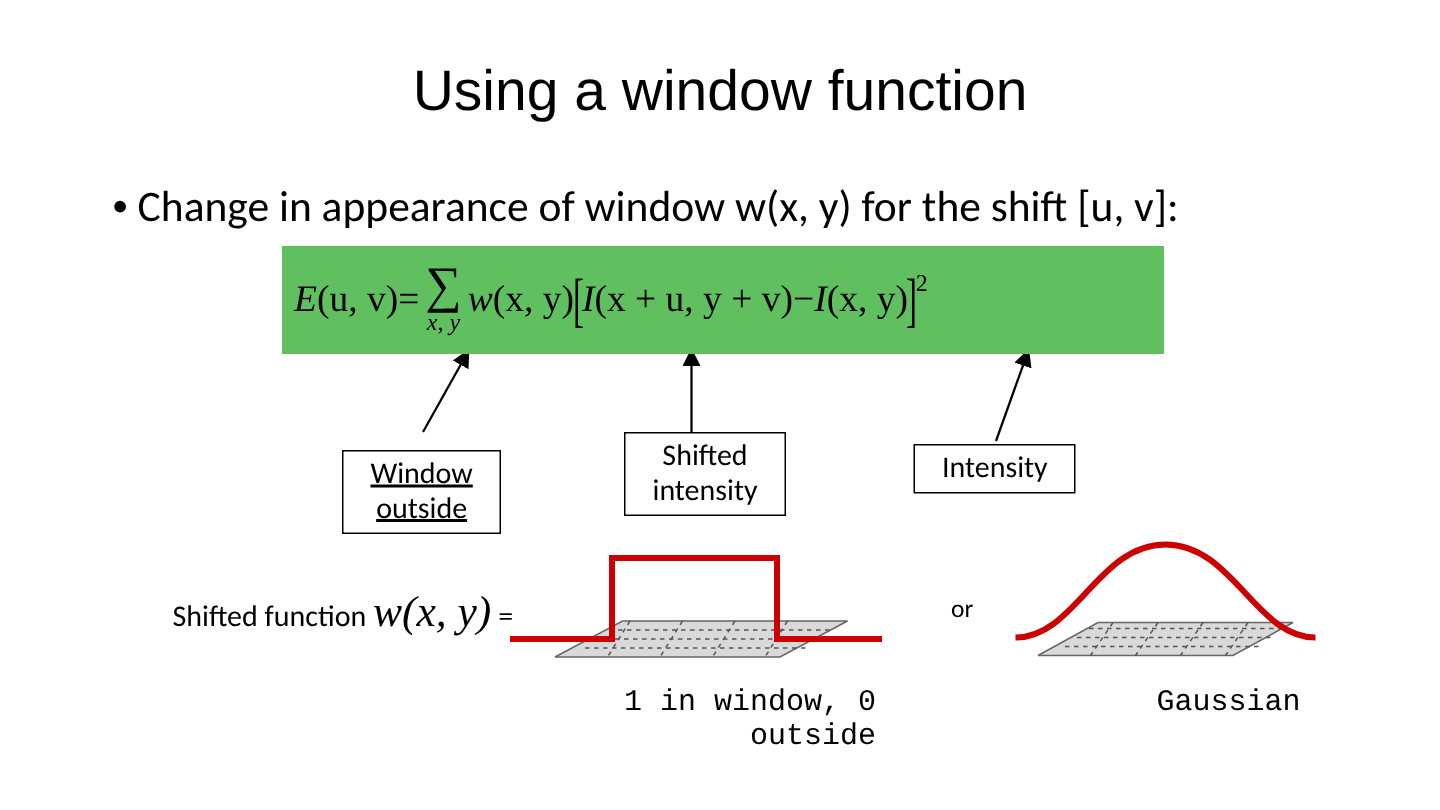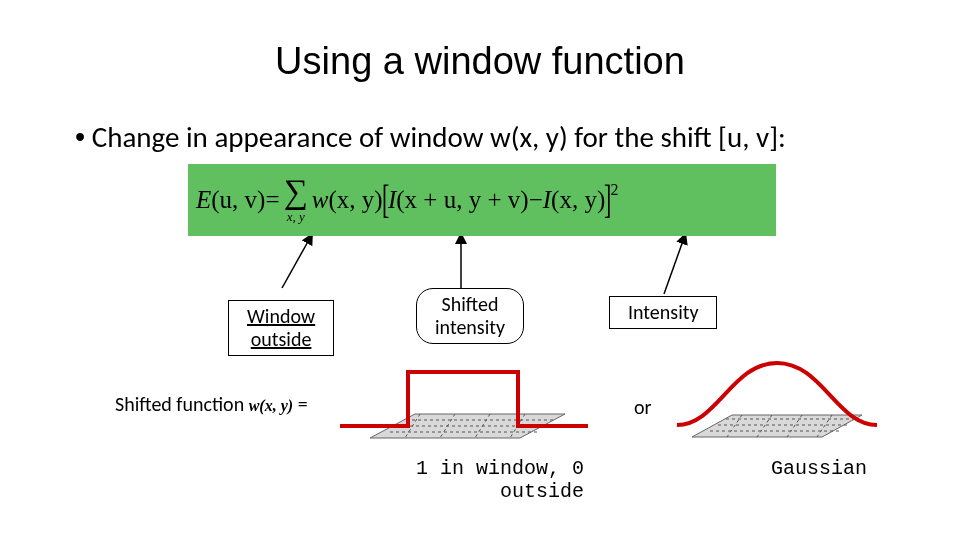--- a/index.html
+++ b/index.html
@@ -64,21 +64,21 @@
     align-items: center;
     font-family: serif;
     line-height: 1;
     margin: 0 4px;
   }
   .sigma-block .sig {
     font-size: 34px;
     line-height: 0.9;
   }
   .sigma-block .sub {
-    font-size: 13px;
+    font-size: 16px;
     font-style: italic;
     margin-top: 2px;
   }
   .bracket {
     font-size: 40px;
     line-height: 0.5;
     font-family: serif;
     display: inline-block;
     transform: scaleX(0.55);
     margin: 0 -4px;
@@ -95,46 +95,45 @@
     position: absolute;
     border: 1px solid #000;
     background: #fff;
     padding: 4px 18px;
     text-align: center;
     font-size: 20px;
     line-height: 1.15;
     font-family: Calibri, Arial, sans-serif;
   }
   #cb-window  { top: 280px; left: 228px; text-decoration: underline; }
-  #cb-shifted { top: 268px; left: 416px; border-radius: 17px; }
+  #cb-shifted { top: 268px; left: 416px; }
   #cb-intensity { top: 276px; left: 609px; }
 
   .arrow {
     position: absolute;
     pointer-events: none;
   }
 
   
   .wf-label {
     position: absolute;
     top: 372px;
     left: 115px;
     font-size: 20px;
   }
   .wf-label .wxy {
     font-family: "Times New Roman", serif;
     font-style: italic;
-    font-size: 16px;
-    font-weight: bold;
+    font-size: 29px;
   }
   .or-label {
     position: absolute;
     top: 375px;
     left: 634px;
-    font-size: 20px;
+    font-size: 17px;
   }
   .fn-caption {
     position: absolute;
     top: 437px;
     font-size: 20px;
     text-align: right;
     font-family: Liberation Mono, monospace;
   }
   #cap-box { left: 344px; width: 240px; }
   #cap-gauss { left: 747px; width: 120px; }

